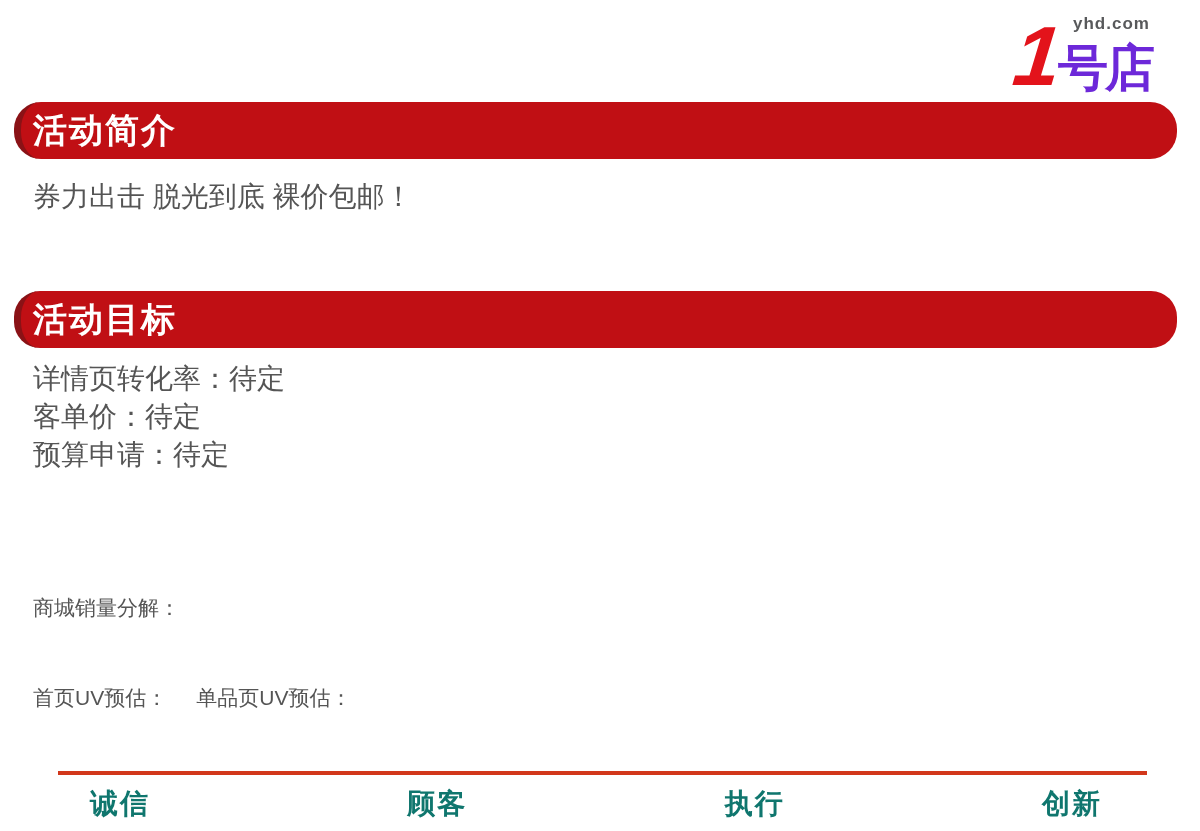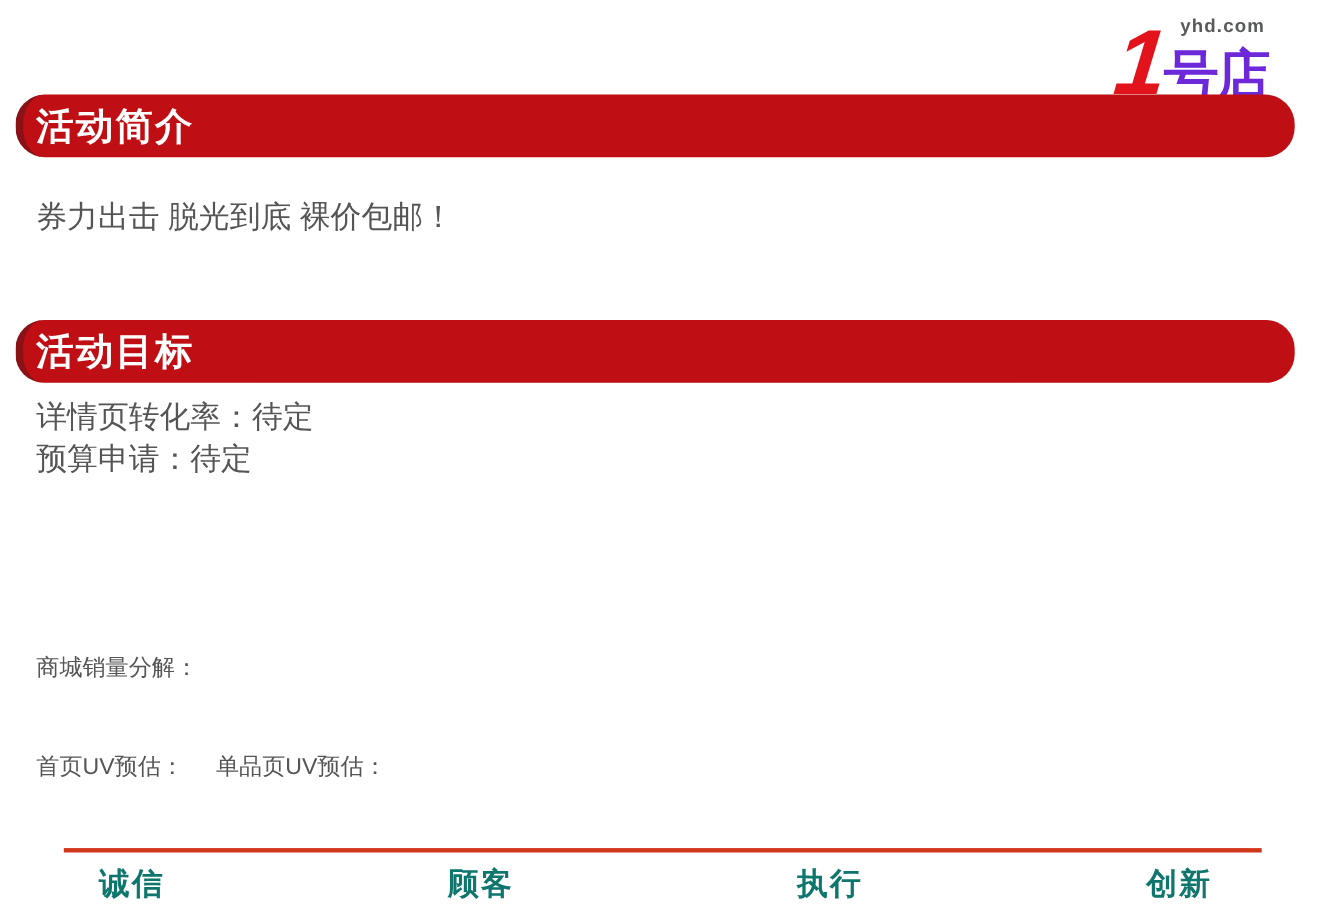--- a/index.html
+++ b/index.html
@@ -36,21 +36,21 @@
   .banner {
     position: absolute; left: 14px; width: 1163px; height: 57px;
     background: #c00f14;
     border-left: 7px solid #8a1216;
     display: flex; align-items: center;
     padding-left: 12px;
   }
   .banner-title {
     color: #ffffff; font-size: 34px; font-weight: bold; letter-spacing: 2px;
   }
-  .banner-intro { top: 86px; border-radius: 27px; }
+  .banner-intro { top: 102px; border-radius: 27px; }
   .banner-goals { top: 291px; border-radius: 26px; }
 
   
   .text-block { position: absolute; left: 33px; color: #555555; }
   .intro-text  { top: 178px; font-size: 28px; line-height: 38px; }
   .goals-main  { top: 360px; font-size: 28px; line-height: 38px; }
   .goals-detail{ top: 533px; font-size: 21px; line-height: 30px; white-space: pre-wrap; }
   .text-line { display: block; }
 
   
@@ -84,20 +84,21 @@
   <div class="text-block intro-text">
     <span class="text-line">券力出击 脱光到底 裸价包邮！</span>
   </div>
 
   <div class="banner banner-goals">
     <span class="banner-title">活动目标</span>
   </div>
 
   <div class="text-block goals-main">
     <span class="text-line">详情页转化率：待定</span>
+    <span class="text-line">客单价：待定</span>
     <span class="text-line">预算申请：待定</span>
   </div>
 
   <div class="text-block goals-detail">
     <span class="text-line">商城销量分解：</span>
     <span class="text-line">首页UV预估：     单品页UV预估：</span>
     
     
     
   </div>

